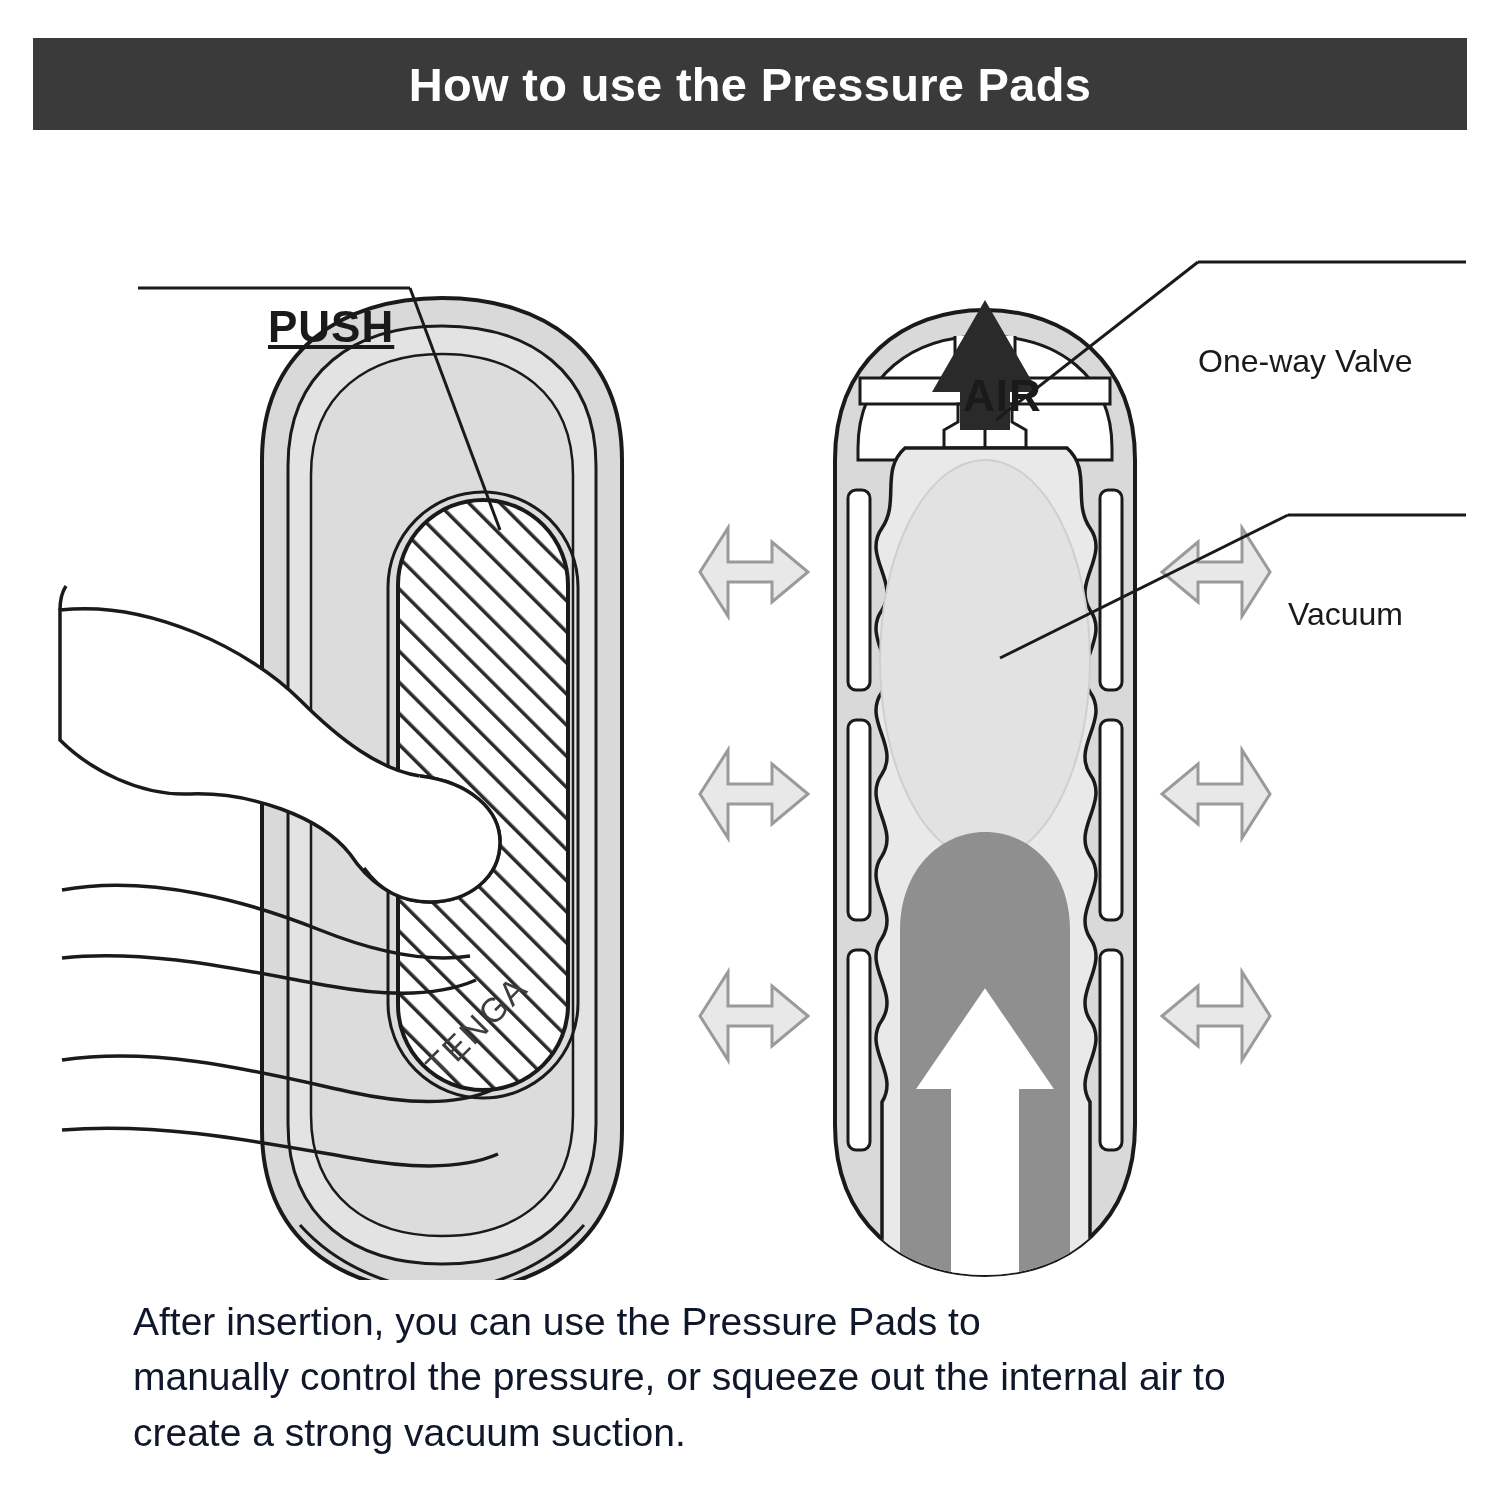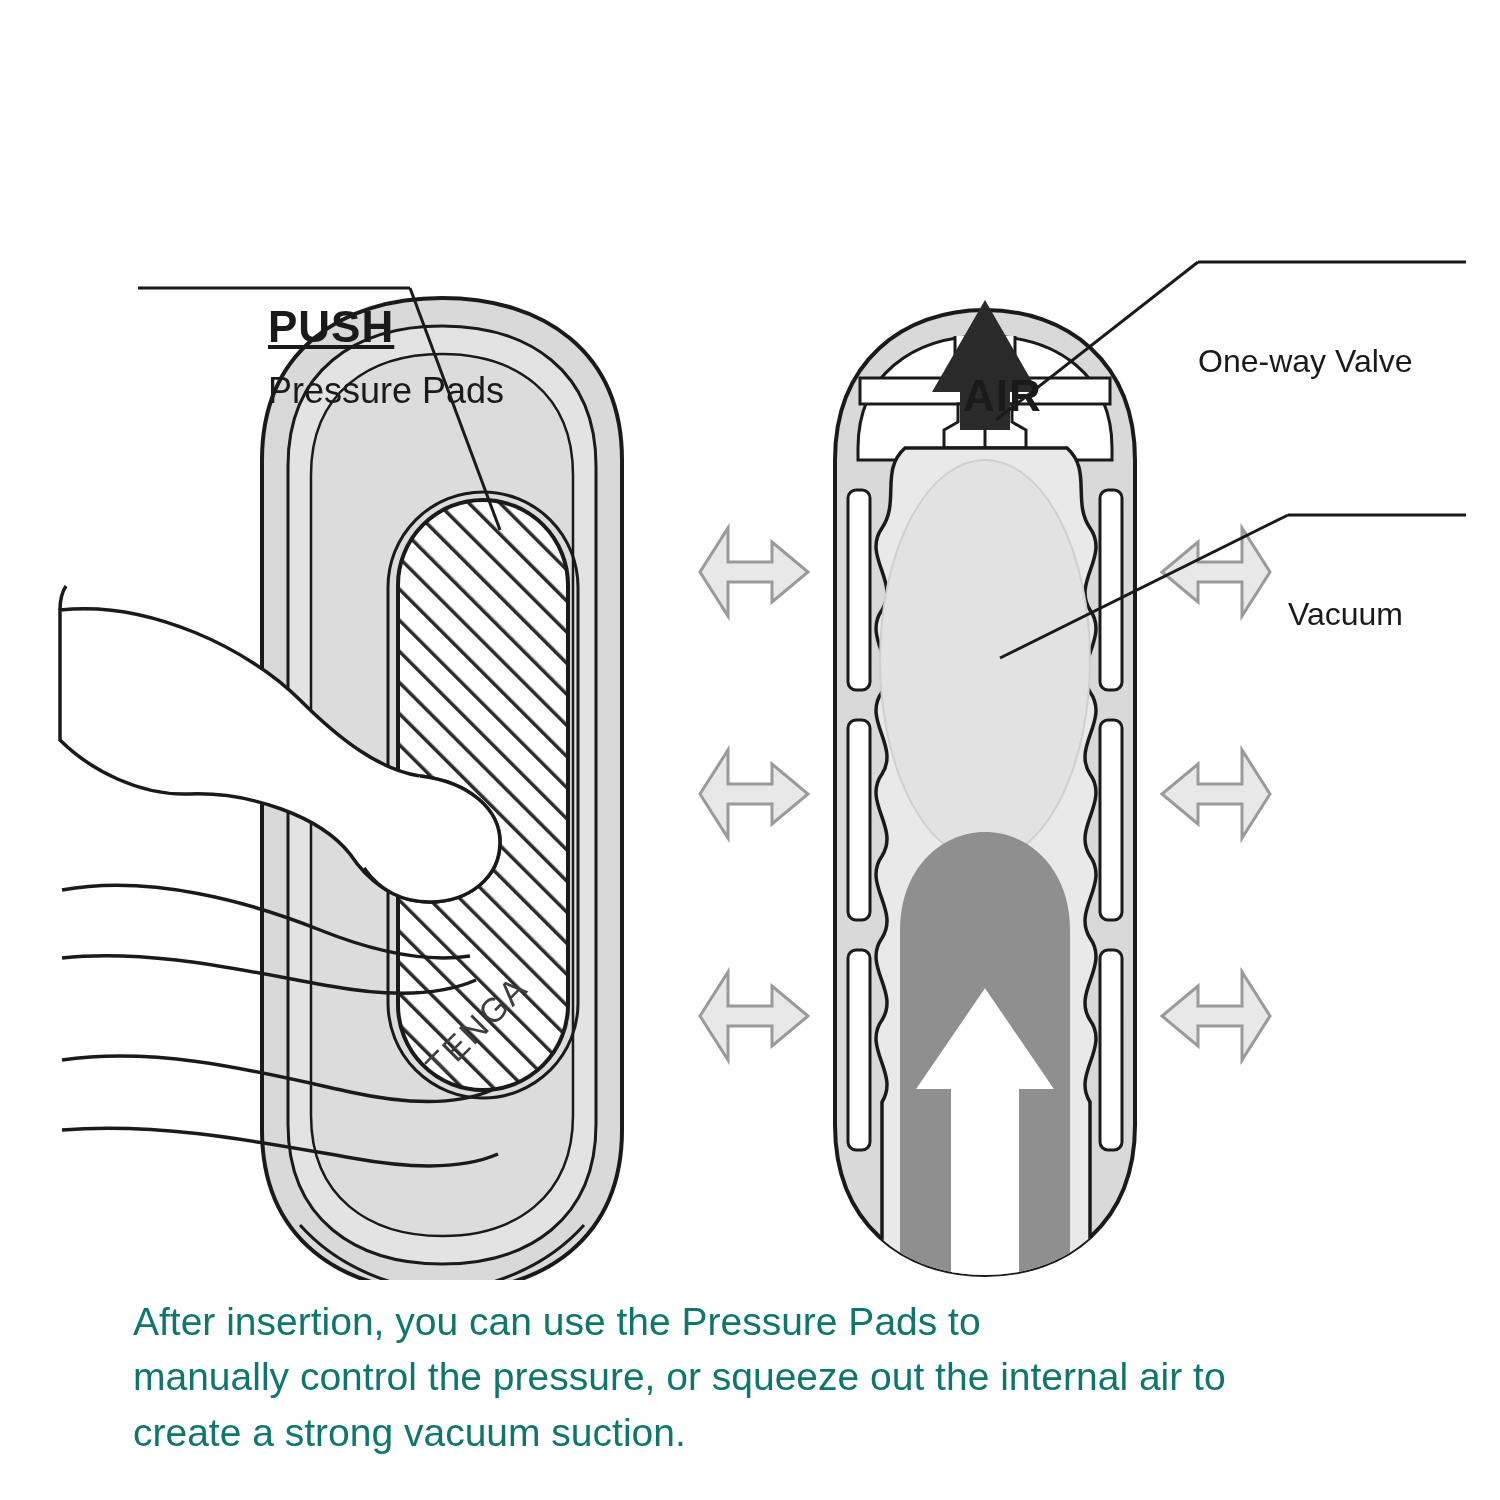--- a/index.html
+++ b/index.html
@@ -94,31 +94,34 @@
   }
 
   
   .caption {
     position: absolute;
     left: 133px;
     top: 1294px;
     width: 1290px;
     font-size: 39px;
     line-height: 1.42;
-    color: #0f766e;
+    color: #0f172a;
   }
   .caption p {
     margin: 0;
   }
 </style>
 </head>
 <body>
 
 <div id="page">
 
+  <div class="header-bar">
+    <div class="header-title">How to use the Pressure Pads</div>
+  </div>
 
   <div class="stage">
     <svg width="1500" height="1150" viewBox="0 0 1500 1150" xmlns="http://www.w3.org/2000/svg">
       <defs>
 
         <pattern id="hatch" width="22" height="22" patternTransform="rotate(-45)" patternUnits="userSpaceOnUse">
           <rect width="22" height="22" fill="#ffffff"></rect>
           <line x1="0" y1="0" x2="0" y2="22" stroke="#2a2a2a" stroke-width="7"></line>
         </pattern>
 
@@ -279,21 +282,20 @@
         </g>
 
         <g stroke="#1a1a1a" stroke-width="3" fill="none">
           <line x1="1288" y1="385" x2="1466" y2="385"></line>
           <line x1="1288" y1="385" x2="1000" y2="528"></line>
         </g>
       </g>
     </svg>
 
     <div class="lbl lbl-push">PUSH</div>
-    <div class="lbl lbl-pads">Pressure Pads</div>
     <div class="lbl lbl-air">AIR</div>
     <div class="lbl lbl-valve">One-way Valve</div>
     <div class="lbl lbl-vacuum">Vacuum</div>
   </div>
 
   <div class="caption">
     <p>After insertion, you can use the Pressure Pads to</p>
     <p>manually control the pressure, or squeeze out the internal air to</p>
     <p>create a strong vacuum suction.</p>
   </div>

